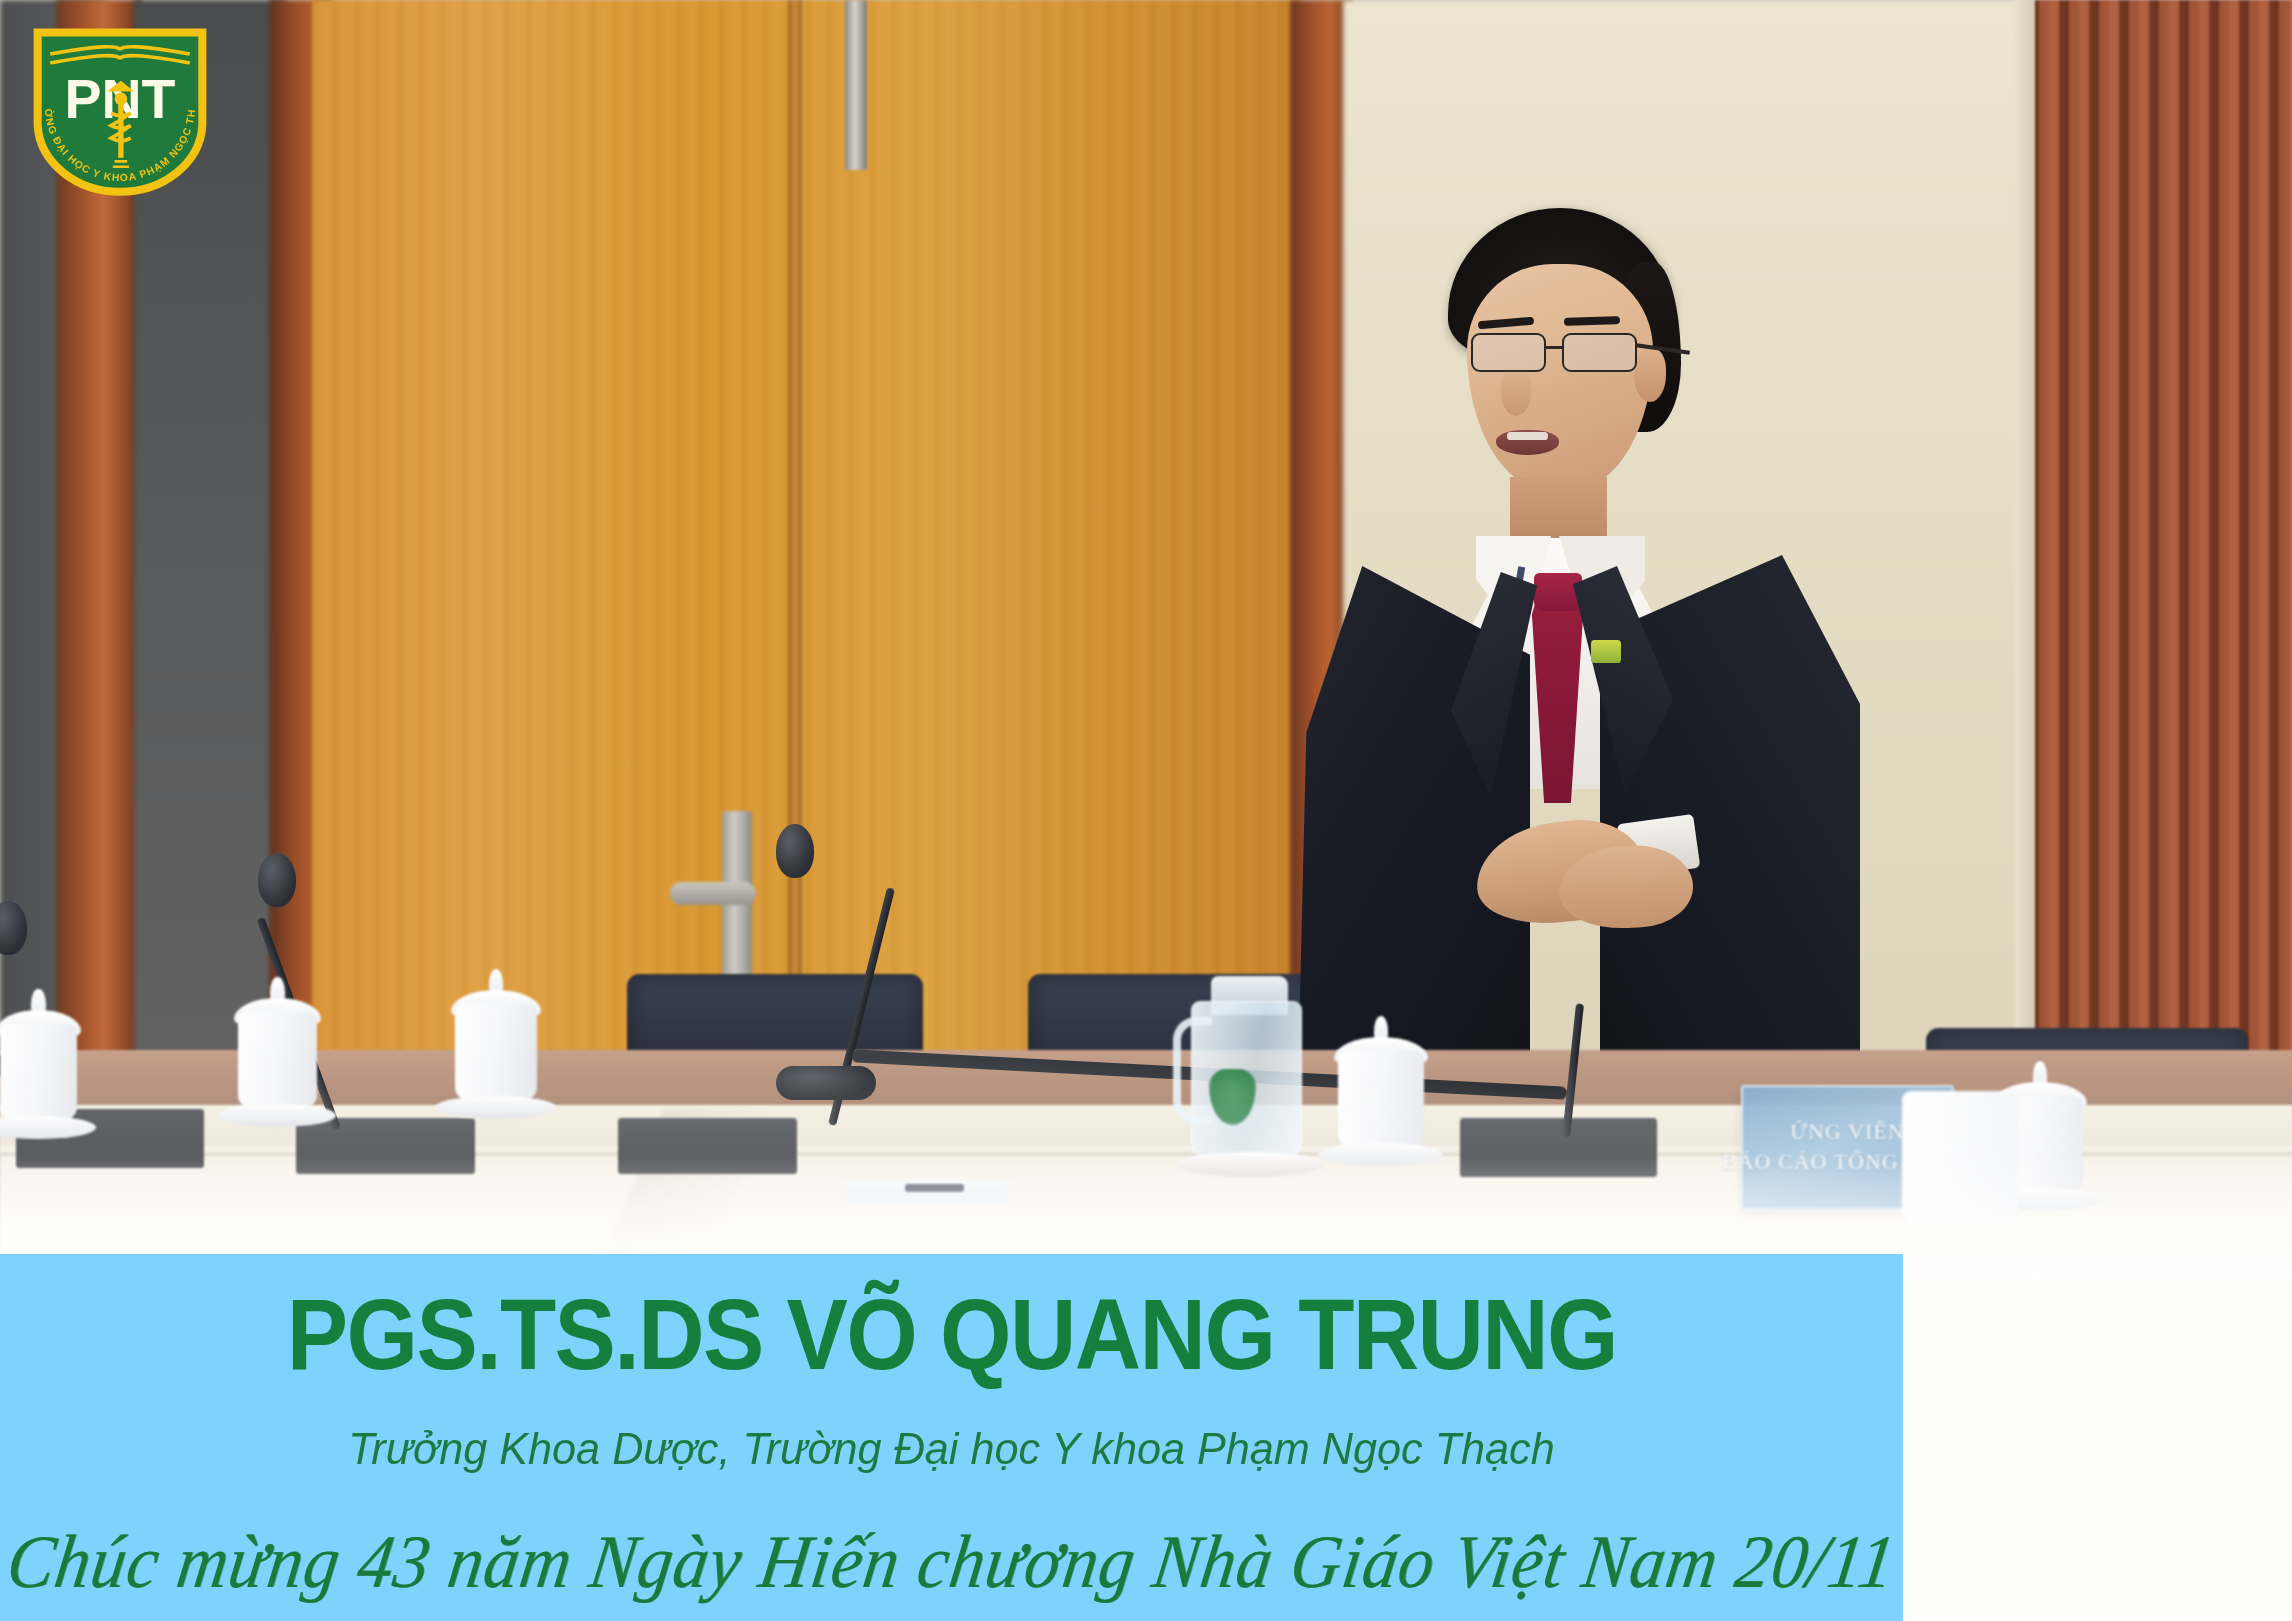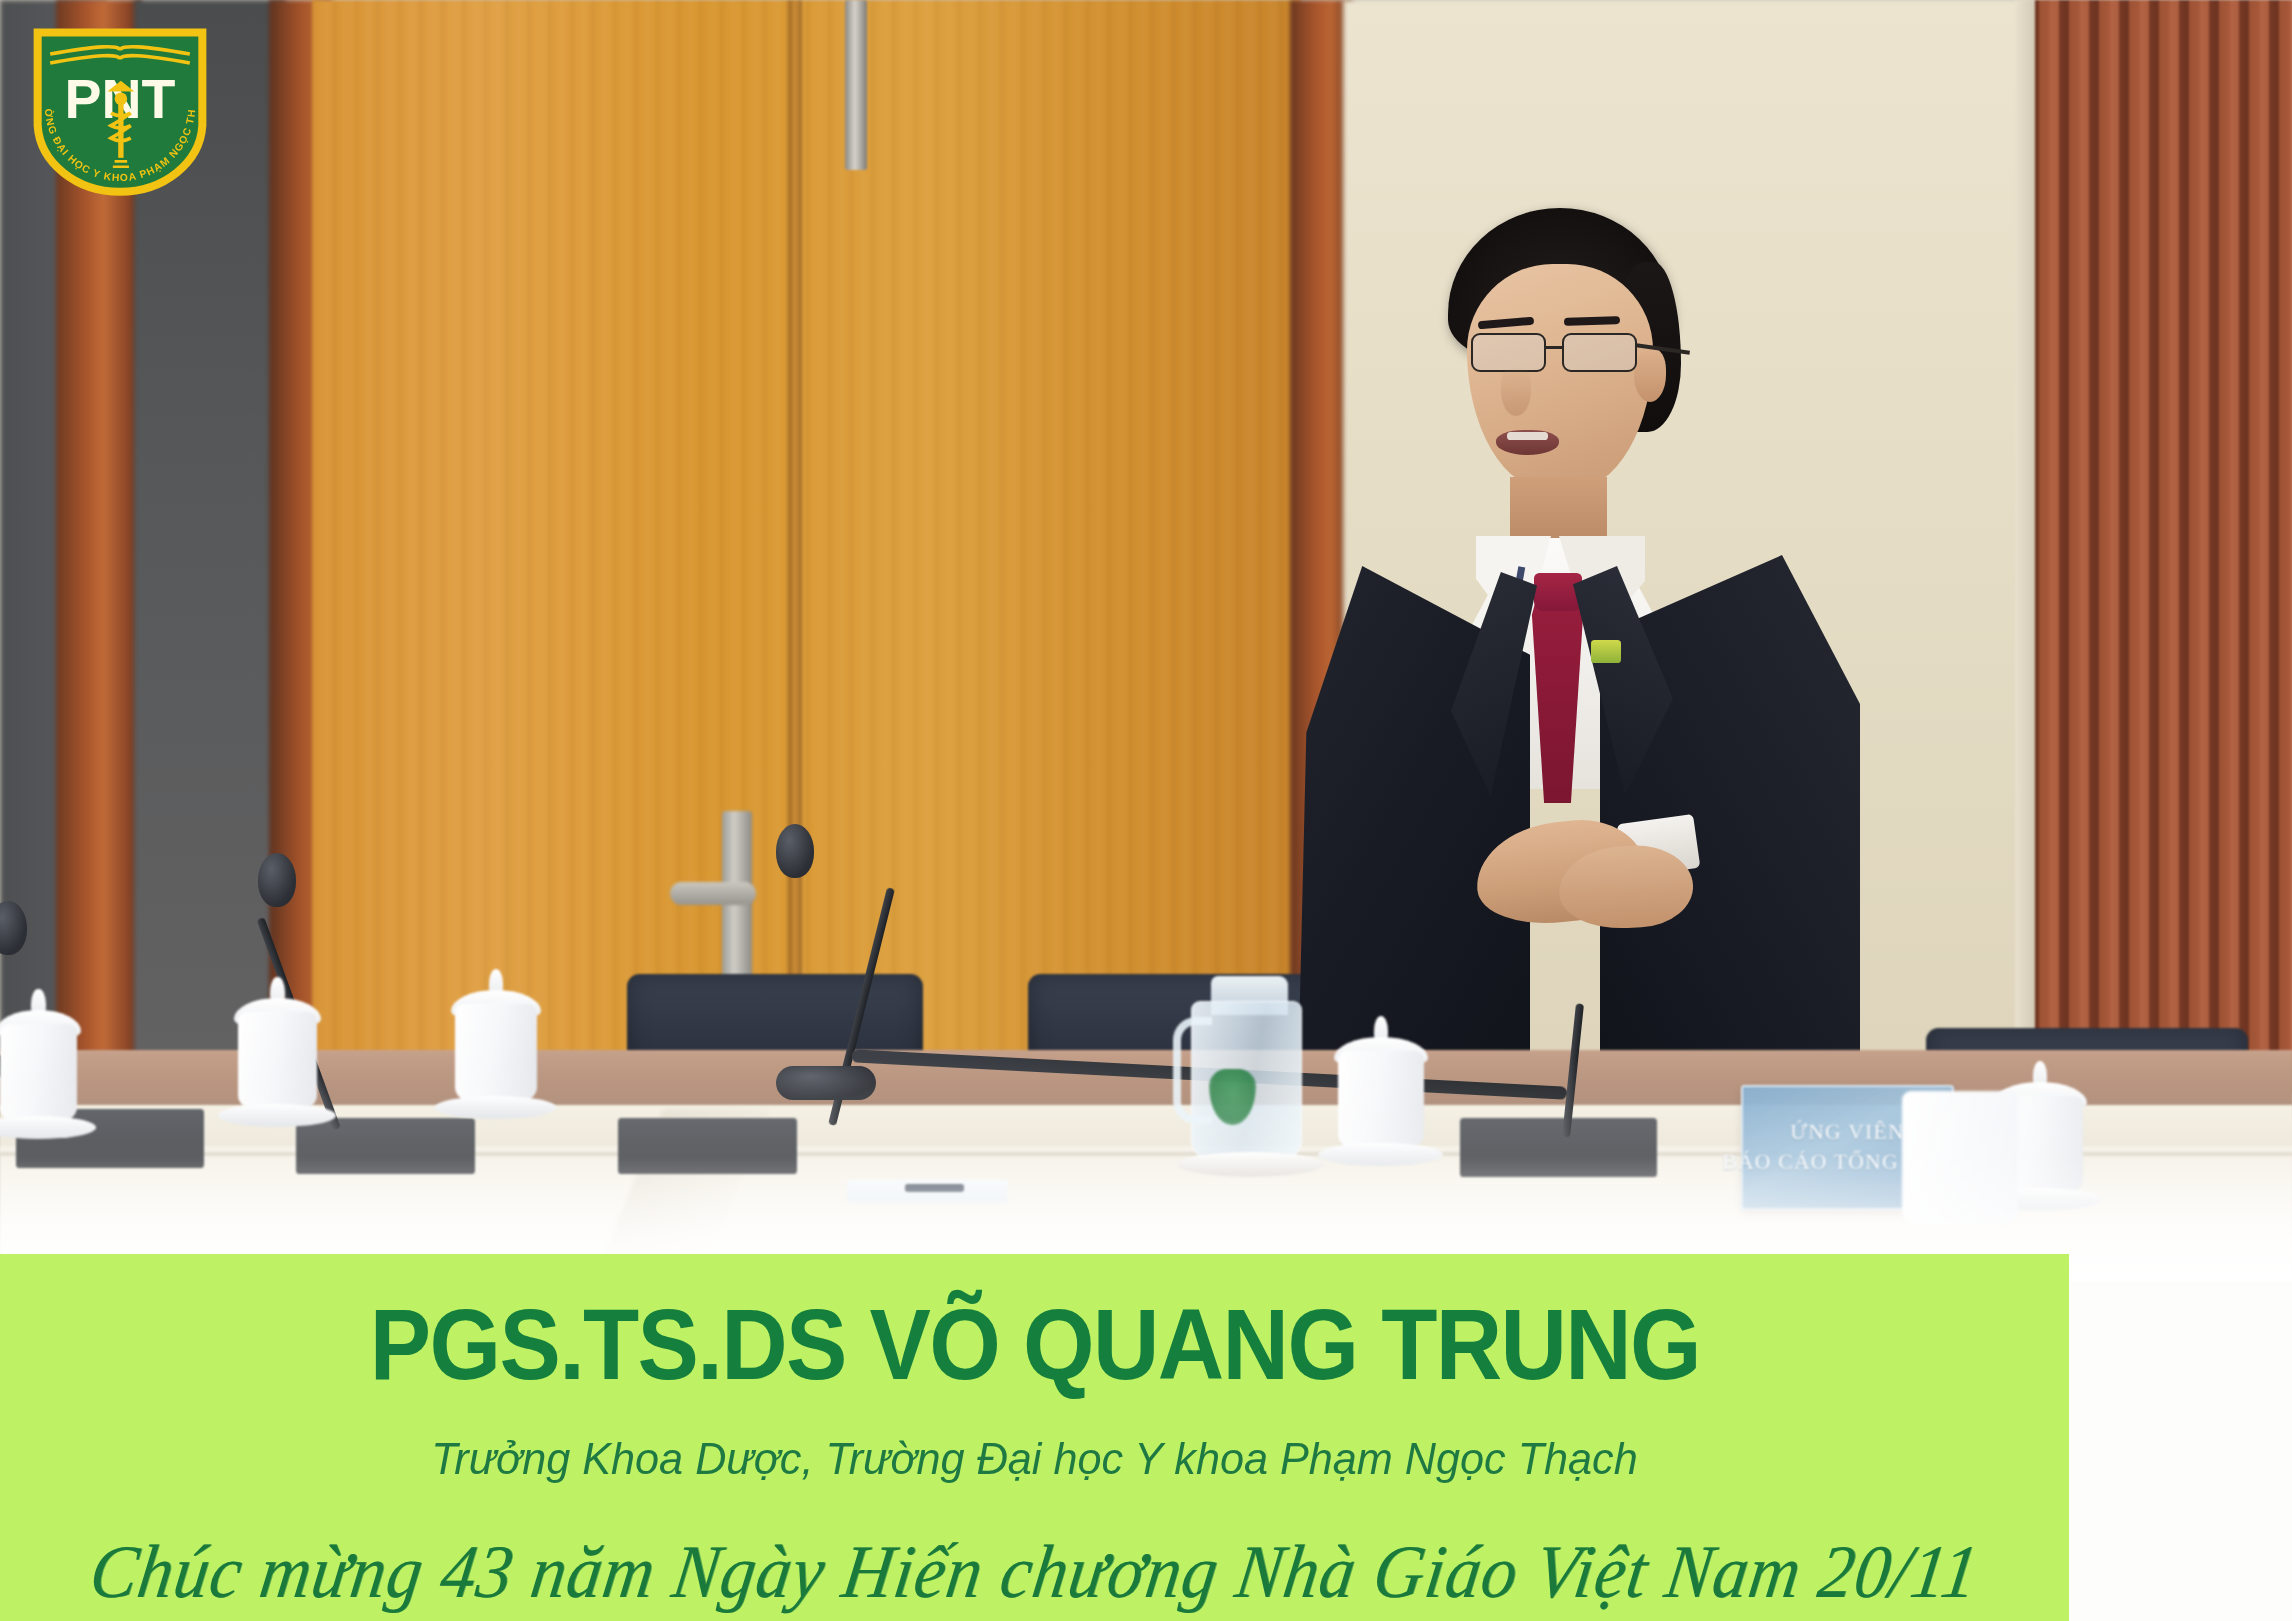--- a/index.html
+++ b/index.html
@@ -425,23 +425,23 @@
   }
 
   
   .logo {
     position: absolute; left: 25px; top: 19.7px; width: 190px; height: 179px;
     z-index: 40;
   }
 
   
   .caption {
-    position: absolute; left: 0; top: 1254px; width: 2069px; height: 367px;
-    background: #bef264;
-    display: flex; flex-direction: column; align-items: center; justify-content: center;
+    position: absolute; left: 0; top: 1254px; width: 1903px; height: 367px;
+    background: #7dd3fc;
+    display: flex; flex-direction: column; align-items: center;
   }
   .cap-name {
     margin-top: 30px;
     color: #15803d;
     font-family: "Liberation Sans", sans-serif;
     font-weight: 700;
     font-size: 100px;
     letter-spacing: -1.8px;
     transform: scaleX(0.92);
     white-space: nowrap;

